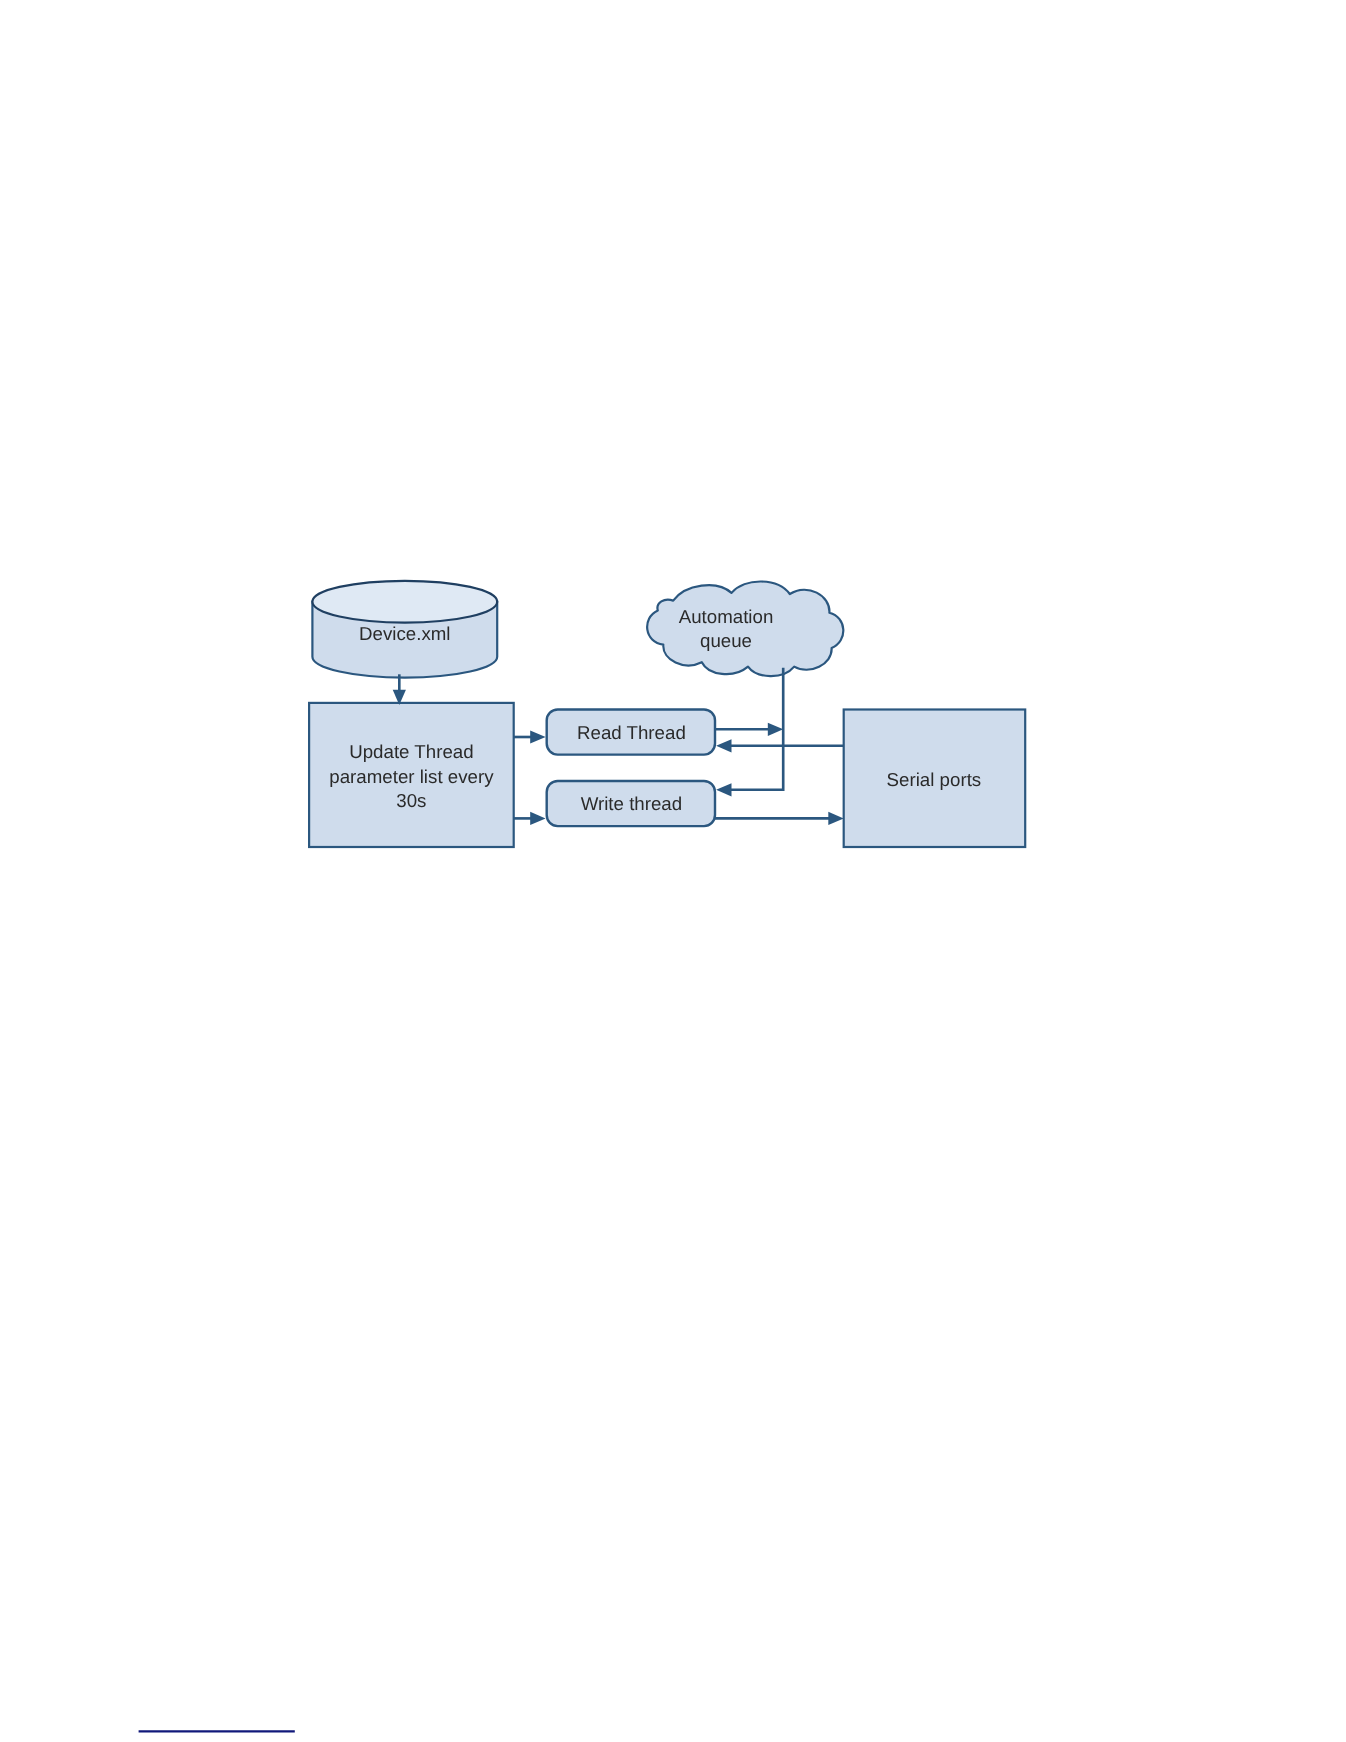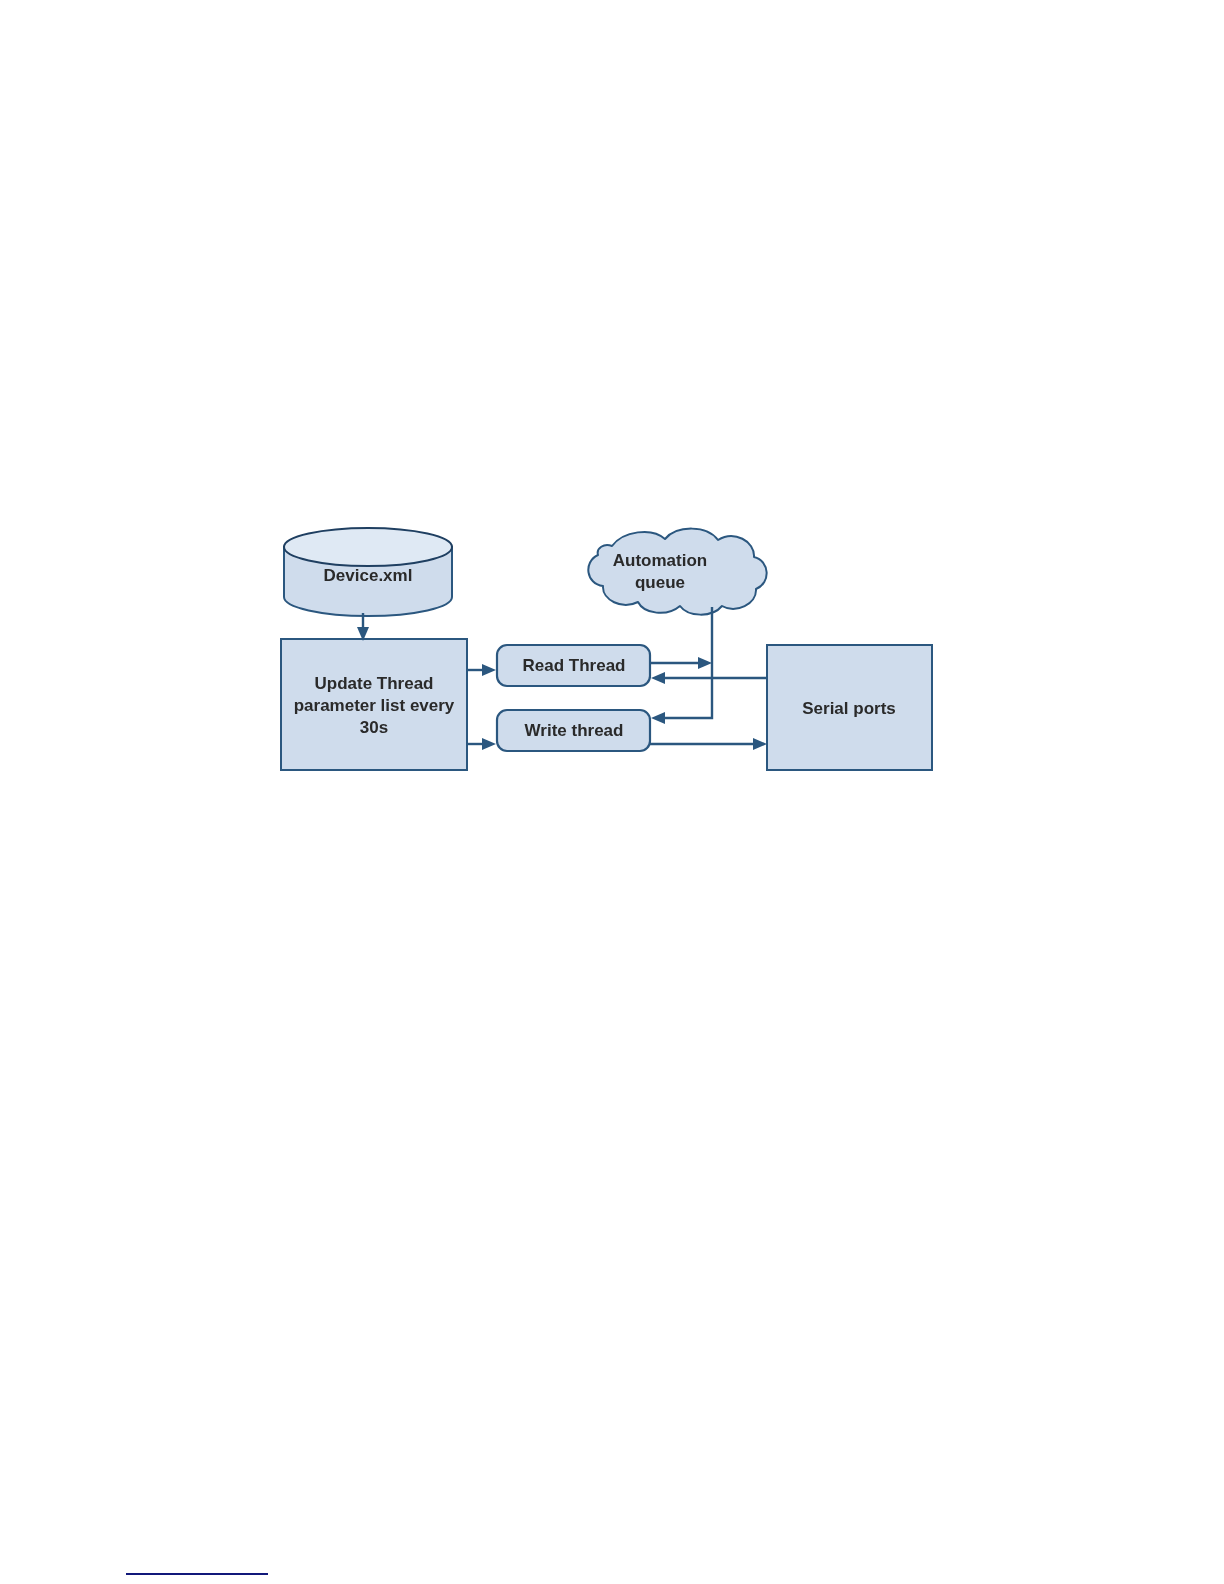--- a/index.html
+++ b/index.html
@@ -15,21 +15,20 @@
     overflow: hidden;
     font-family: "Liberation Sans", "DejaVu Sans", sans-serif;
   }
   #page {
     position: absolute;
     left: 0;
     top: 0;
     width: 1224px;
     height: 1584px;
     background: #ffffff;
-    font-weight: bold;
   }
   #diagram-svg {
     position: absolute;
     left: 0;
     top: 0;
     width: 1224px;
     height: 1584px;
     display: block;
   }
   .node-shape {

